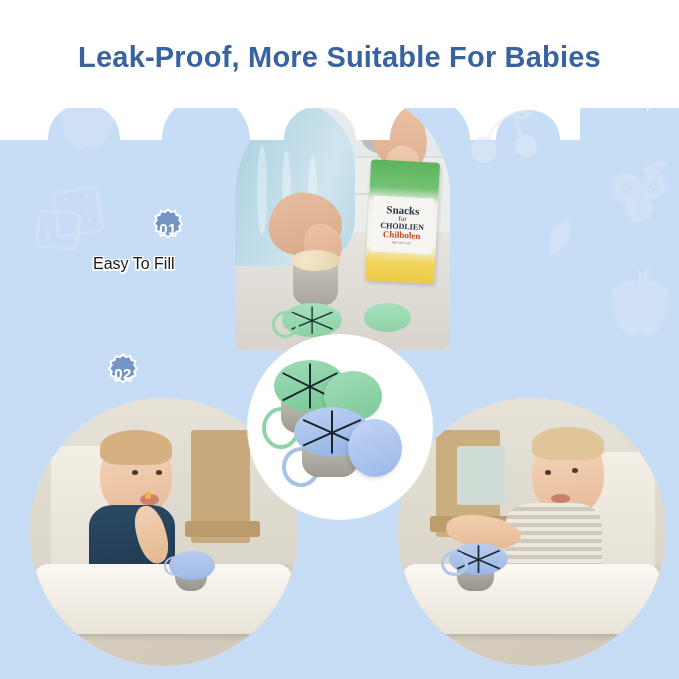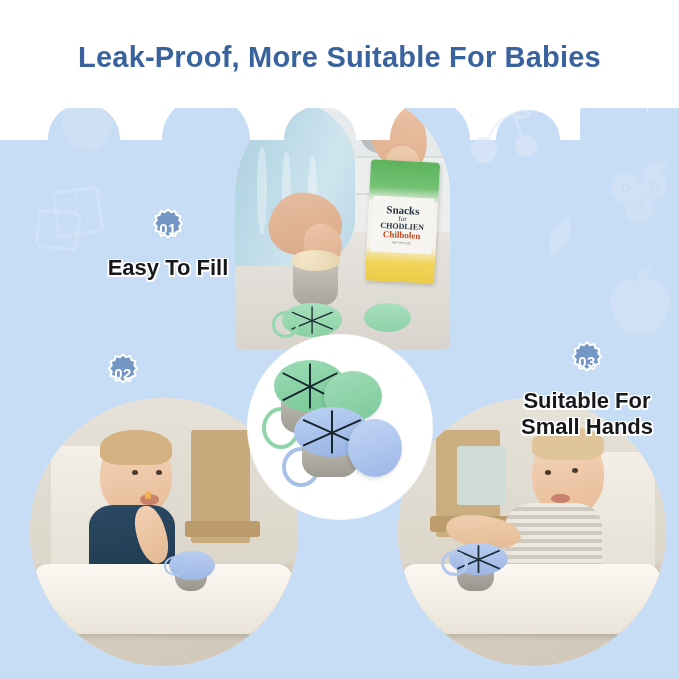--- a/index.html
+++ b/index.html
@@ -155,32 +155,32 @@
   .center-circle{
     position:absolute;left:248px;top:335px;width:184px;height:184px;border-radius:50%;
     background:#ffffff;z-index:9;box-shadow:0 0 0 1px rgba(255,255,255,.9);
   }
   .prod{position:absolute;}
   .prod-lid{border-radius:50%;}
   .prod-cup{border-radius:6px 6px 16px 16px;background:linear-gradient(180deg,#c5c2b9,#9d9a91);}
   .prod-handle{border:4px solid;border-radius:50%;background:transparent;}
 
   
-  .feature{position:absolute;z-index:10;text-align:center;}
+  .feature{position:absolute;z-index:10;text-align:left;}
   .badge{
     width:40px;height:40px;margin:0 auto 7px auto;position:relative;
   }
   .badge svg{display:block;}
   .badge-num{
     position:absolute;left:0;top:0;width:40px;height:40px;
     display:flex;align-items:center;justify-content:center;
     font-size:15px;font-weight:bold;color:#ffffff;letter-spacing:.3px;
   }
   .feature-label{
-    font-size:22px;font-weight:bold;color:#16181c;line-height:1.16;
+    font-size:16px;font-weight:normal;color:#16181c;line-height:1.16;
     text-shadow:
       -1.5px -1.5px 0 #fff, 1.5px -1.5px 0 #fff,
       -1.5px  1.5px 0 #fff, 1.5px  1.5px 0 #fff,
       -1.5px 0 0 #fff, 1.5px 0 0 #fff, 0 -1.5px 0 #fff, 0 1.5px 0 #fff;
     white-space:pre-line;
   }
   .f1{left:93px;top:208px;width:150px;}
   .f2{left:48px;top:353px;width:150px;}
   .f3{left:512px;top:341px;width:150px;}
 </style>
@@ -426,25 +426,14 @@
   <div class="feature f2">
     <div class="badge">
       <svg width="40" height="40" viewBox="0 0 40 40">
         <path d="M20 1.5
           l3.1 2.6 4-1 1.3 3.9 3.9 1.3 -1 4 2.6 3.1 -2.6 3.1 1 4 -3.9 1.3 -1.3 3.9 -4-1 -3.1 2.6 -3.1-2.6 -4 1 -1.3-3.9 -3.9-1.3 1-4 -2.6-3.1 2.6-3.1 -1-4 3.9-1.3 1.3-3.9 4 1z" fill="#7396c4" stroke="#ffffff" stroke-width="2"></path>
       </svg>
       <div class="badge-num">02</div>
     </div>
   </div>
 
-  <div class="feature f3">
-    <div class="badge">
-      <svg width="40" height="40" viewBox="0 0 40 40">
-        <path d="M20 1.5
-          l3.1 2.6 4-1 1.3 3.9 3.9 1.3 -1 4 2.6 3.1 -2.6 3.1 1 4 -3.9 1.3 -1.3 3.9 -4-1 -3.1 2.6 -3.1-2.6 -4 1 -1.3-3.9 -3.9-1.3 1-4 -2.6-3.1 2.6-3.1 -1-4 3.9-1.3 1.3-3.9 4 1z" fill="#7396c4" stroke="#ffffff" stroke-width="2"></path>
-      </svg>
-      <div class="badge-num">03</div>
-    </div>
-    <div class="feature-label">Suitable For
-Small Hands</div>
-  </div>
 
 </div>
 
 </body></html>

